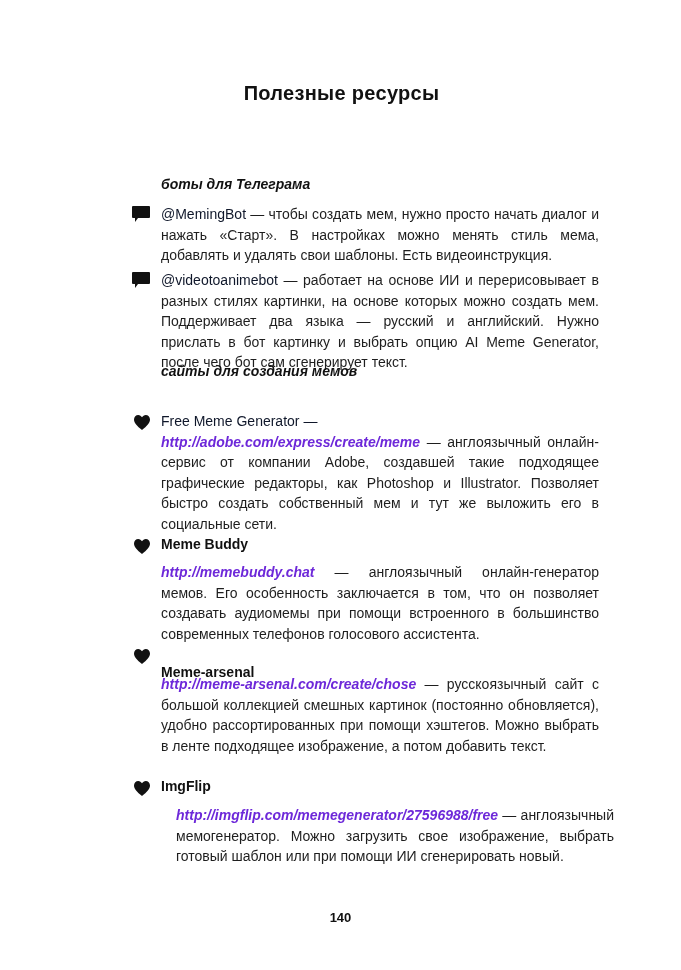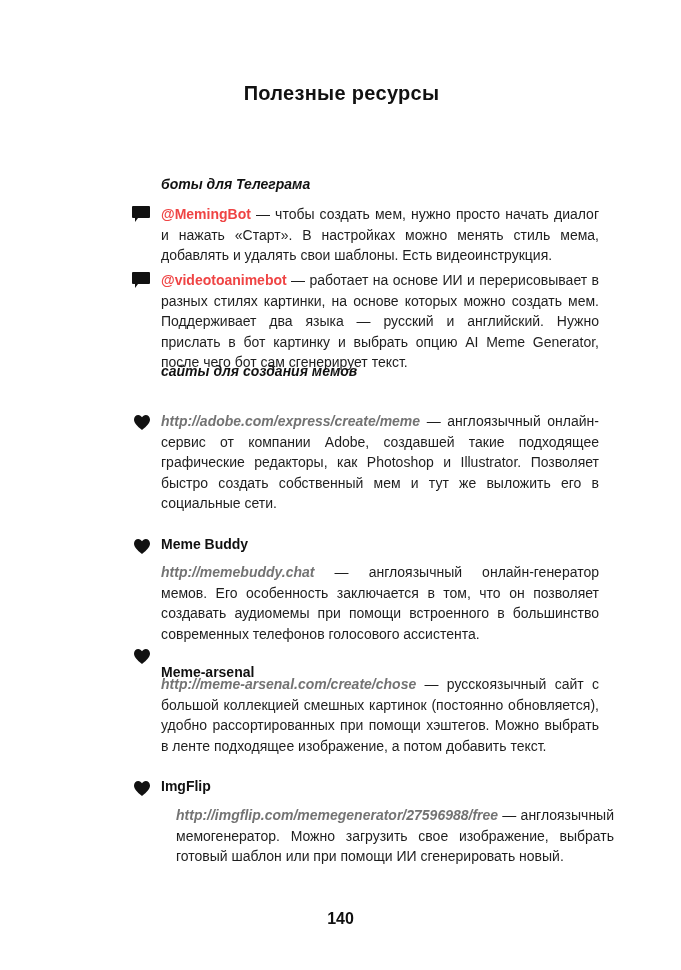--- a/index.html
+++ b/index.html
@@ -17,35 +17,35 @@
       letter-spacing: 0.3px; color: #111;
     }
     .section-heading {
       position: absolute; left: 161px;
       font-size: 14px; font-weight: bold; font-style: italic; color: #111;
     }
     .entry {
       position: absolute; left: 161px; width: 438px;
       font-size: 14px; line-height: 20.5px; text-align: justify; color: #1e1e1e;
     }
-    .entry .name { font-weight: bold; color: #ef4444; }
-    .entry .url { font-weight: bold; font-style: italic; color: #737373; }
+    .entry .name { font-weight: normal; color: #0f172a; }
+    .entry .url { font-weight: bold; font-style: italic; color: #6d28d9; }
     .entry .desc { }
     .icon-bubble {
       position: absolute; left: 131px; width: 20px; height: 19px;
     }
     .icon-heart {
       position: absolute; left: 133px; width: 18px; height: 17px;
     }
     .site-title {
       position: absolute; left: 161px; font-size: 14px; font-weight: bold; color: #111;
     }
     .page-number {
       position: absolute; top: 910px; left: 0; width: 681px; text-align: center;
-      font-size: 16px; font-weight: bold; color: #111;
+      font-size: 13px; font-weight: bold; color: #111;
     }
   </style>
 </head>
 <body>
 
 <div class="page-title">Полезные ресурсы</div>
 
 <div class="section-heading" style="top:176px;">боты для Телеграма</div>
 
 <svg class="icon-bubble" style="top:205px;" viewBox="0 0 20 19">
@@ -61,20 +61,21 @@
 <div class="entry" style="top:270px;">
   <span class="name">@videotoanimebot</span><span class="desc"> — работает на основе ИИ и перерисовывает в разных стилях картинки, на основе которых можно создать мем. Поддерживает два языка — русский и английский. Нужно прислать в бот картинку и выбрать опцию AI Meme Generator, после чего бот сам сгенерирует текст.</span>
 </div>
 
 <div class="section-heading" style="top:363px;">сайты для создания мемов</div>
 
 <svg class="icon-heart" style="top:414px;" viewBox="0 0 18 17">
   <path d="M9 16 C4 12 1 9 1 5.5 C1 3 3 1 5.2 1 C6.9 1 8.2 2 9 3.3 C9.8 2 11.1 1 12.8 1 C15 1 17 3 17 5.5 C17 9 14 12 9 16 Z" fill="#111"></path>
 </svg>
 <div class="entry" style="top:411px;">
+  <div class="name">Free Meme Generator —</div>
   <span class="url">http://adobe.com/express/create/meme</span><span class="desc"> — англоязычный онлайн-сервис от компании Adobe, создавшей такие подходящее графические редакторы, как Photoshop и Illustrator. Позволяет быстро создать собственный мем и тут же выложить его в социальные сети.</span>
 </div>
 
 <svg class="icon-heart" style="top:538px;" viewBox="0 0 18 17">
   <path d="M9 16 C4 12 1 9 1 5.5 C1 3 3 1 5.2 1 C6.9 1 8.2 2 9 3.3 C9.8 2 11.1 1 12.8 1 C15 1 17 3 17 5.5 C17 9 14 12 9 16 Z" fill="#111"></path>
 </svg>
 <div class="site-title" style="top:536px;">Meme Buddy</div>
 <div class="entry" style="top:562px;">
   <span class="url">http://memebuddy.chat</span><span class="desc"> — англоязычный онлайн-генератор мемов. Его особенность заключается в том, что он позволяет создавать аудиомемы при помощи встроенного в большинство современных телефонов голосового ассистента.</span>
 </div>

